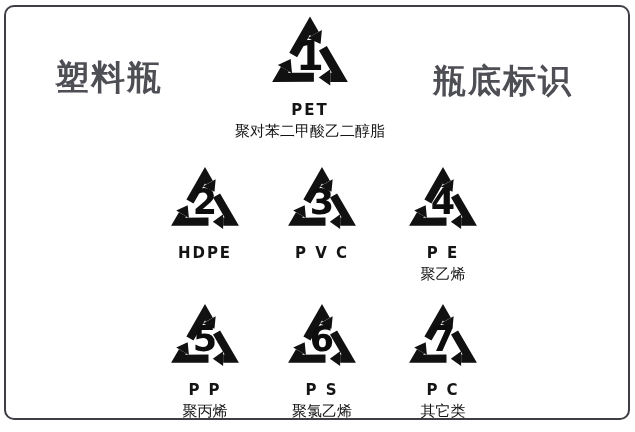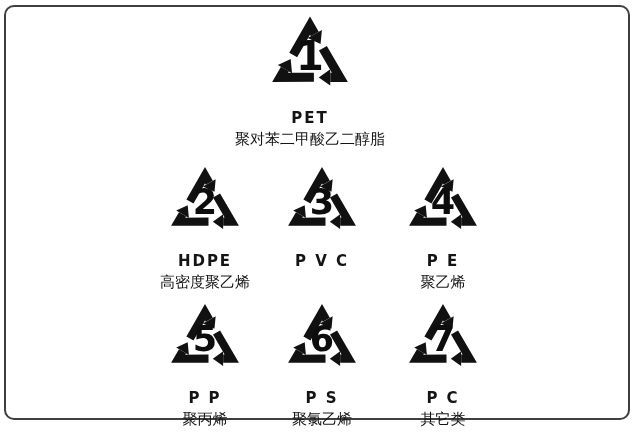--- a/index.html
+++ b/index.html
@@ -21,21 +21,21 @@
     display:flex;flex-direction:column;align-items:center;color:#111;
   }
   .glyph{position:relative;line-height:0;}
   .tri{width:86px;height:71px;}
   .big .tri{width:96px;height:79px;}
   .num{
     position:absolute;left:50%;top:55%;transform:translate(-50%,-50%);
     font-weight:bold;font-size:35px;color:#0d0d0d;line-height:1;
   }
   .big .num{font-size:40px;top:56%;}
-  .code{font-weight:bold;font-size:15px;letter-spacing:2px;margin-top:18px;color:#141414;white-space:nowrap;}
+  .code{font-weight:bold;font-size:15px;letter-spacing:2px;margin-top:10px;color:#141414;white-space:nowrap;}
   .name{font-weight:normal;font-size:15px;margin-top:3px;color:#141414;white-space:nowrap;}
   .big .code{font-size:15px;}
 </style>
 </head>
 <body>
 
 <svg width="0" height="0" style="position:absolute" aria-hidden="true">
   <defs>
     <g id="recy">
       <g fill="none" stroke="#111" stroke-width="9.5" stroke-miterlimit="8">
@@ -48,41 +48,42 @@
         <polygon points="61,37.1 62.4,22.5 47.6,31" transform="rotate(120 50 54)"></polygon>
         <polygon points="61,37.1 62.4,22.5 47.6,31" transform="rotate(240 50 54)"></polygon>
       </g>
     </g>
   </defs>
 </svg>
 
 <div class="stage">
   <div class="frame"></div>
 
+  <div class="hdr hdr-left">塑料瓶</div>
+  <div class="hdr hdr-right">瓶底标识</div>
 
   <div class="sym big" style="left:310px;top:12px;">
     <div class="glyph">
       <svg class="tri" viewBox="0 4 100 82">
           <use href="#recy"></use>
         </svg>
       <span class="num">1</span>
     </div>
     <div class="code">PET</div>
     <div class="name">聚对苯二甲酸乙二醇脂</div>
   </div>
 
   <div class="sym" style="left:205px;top:163px;">
     <div class="glyph">
       <svg class="tri" viewBox="0 4 100 82">
           <use href="#recy"></use>
         </svg>
       <span class="num">2</span>
     </div>
     <div class="code">HDPE</div>
-    <div class="name">高密度聚乙烯</div>
   </div>
 
   <div class="sym" style="left:322px;top:163px;">
     <div class="glyph">
       <svg class="tri" viewBox="0 4 100 82">
           <use href="#recy"></use>
         </svg>
       <span class="num">3</span>
     </div>
     <div class="code">P V C</div>

